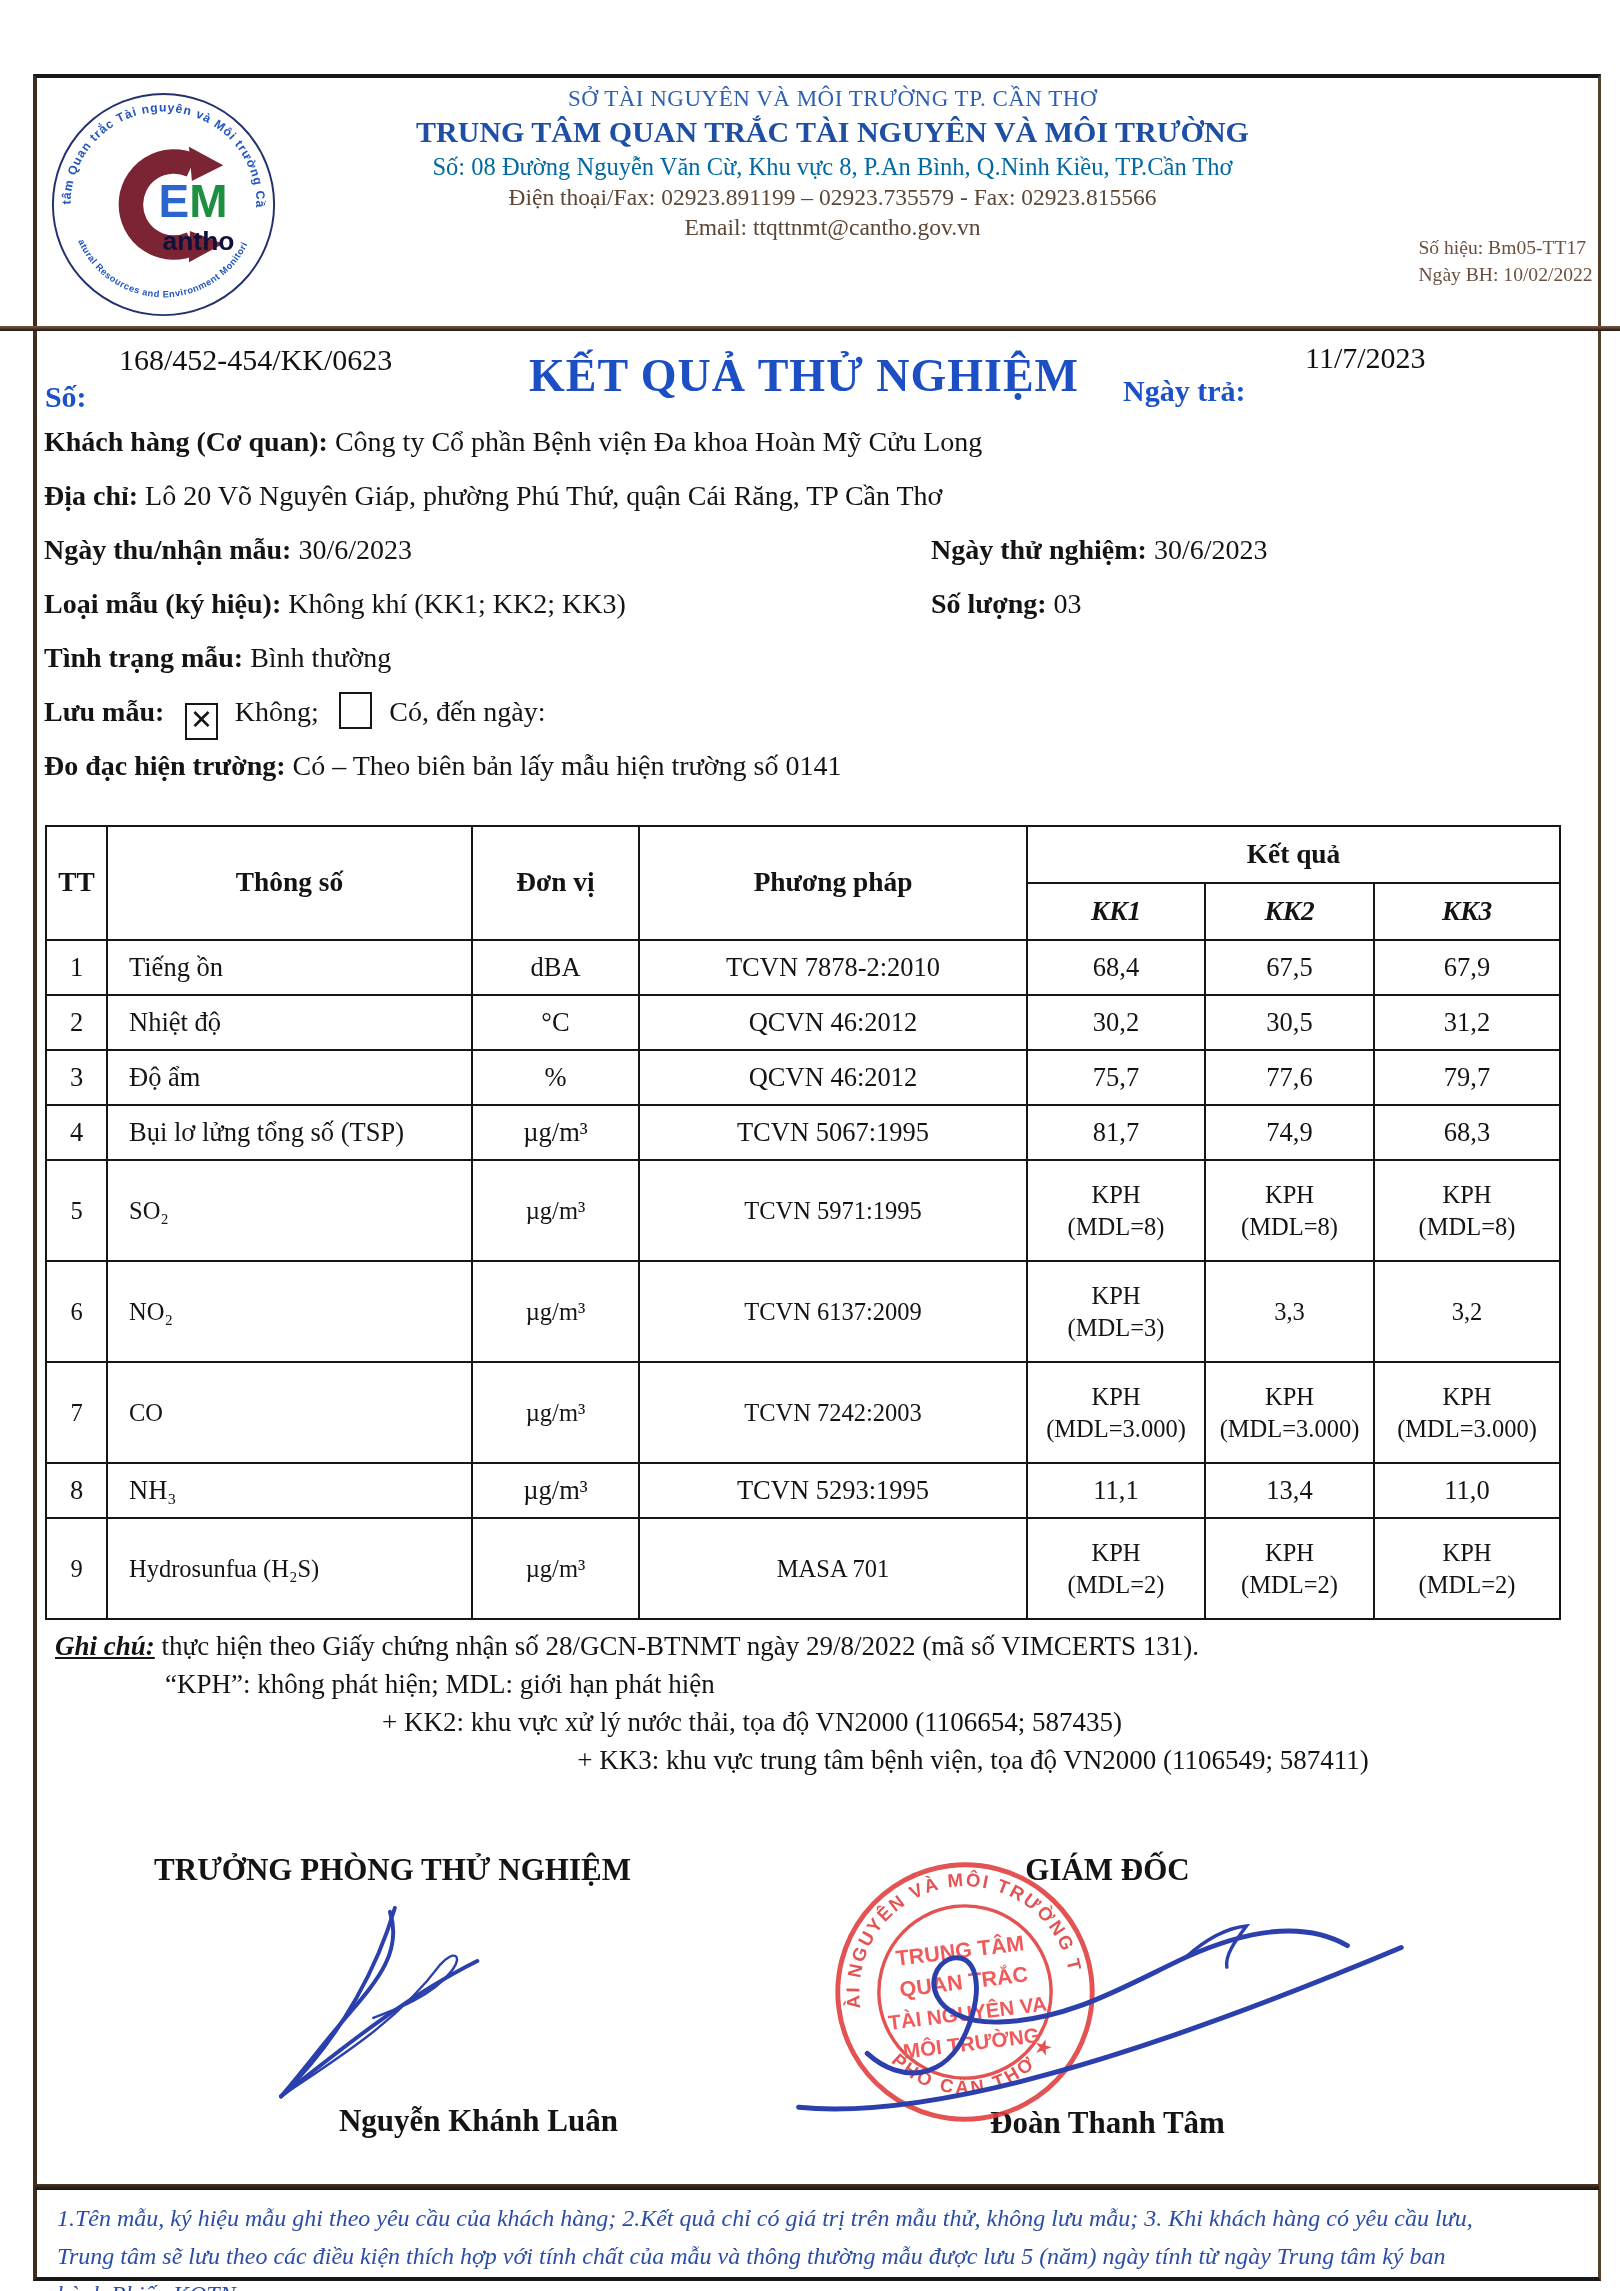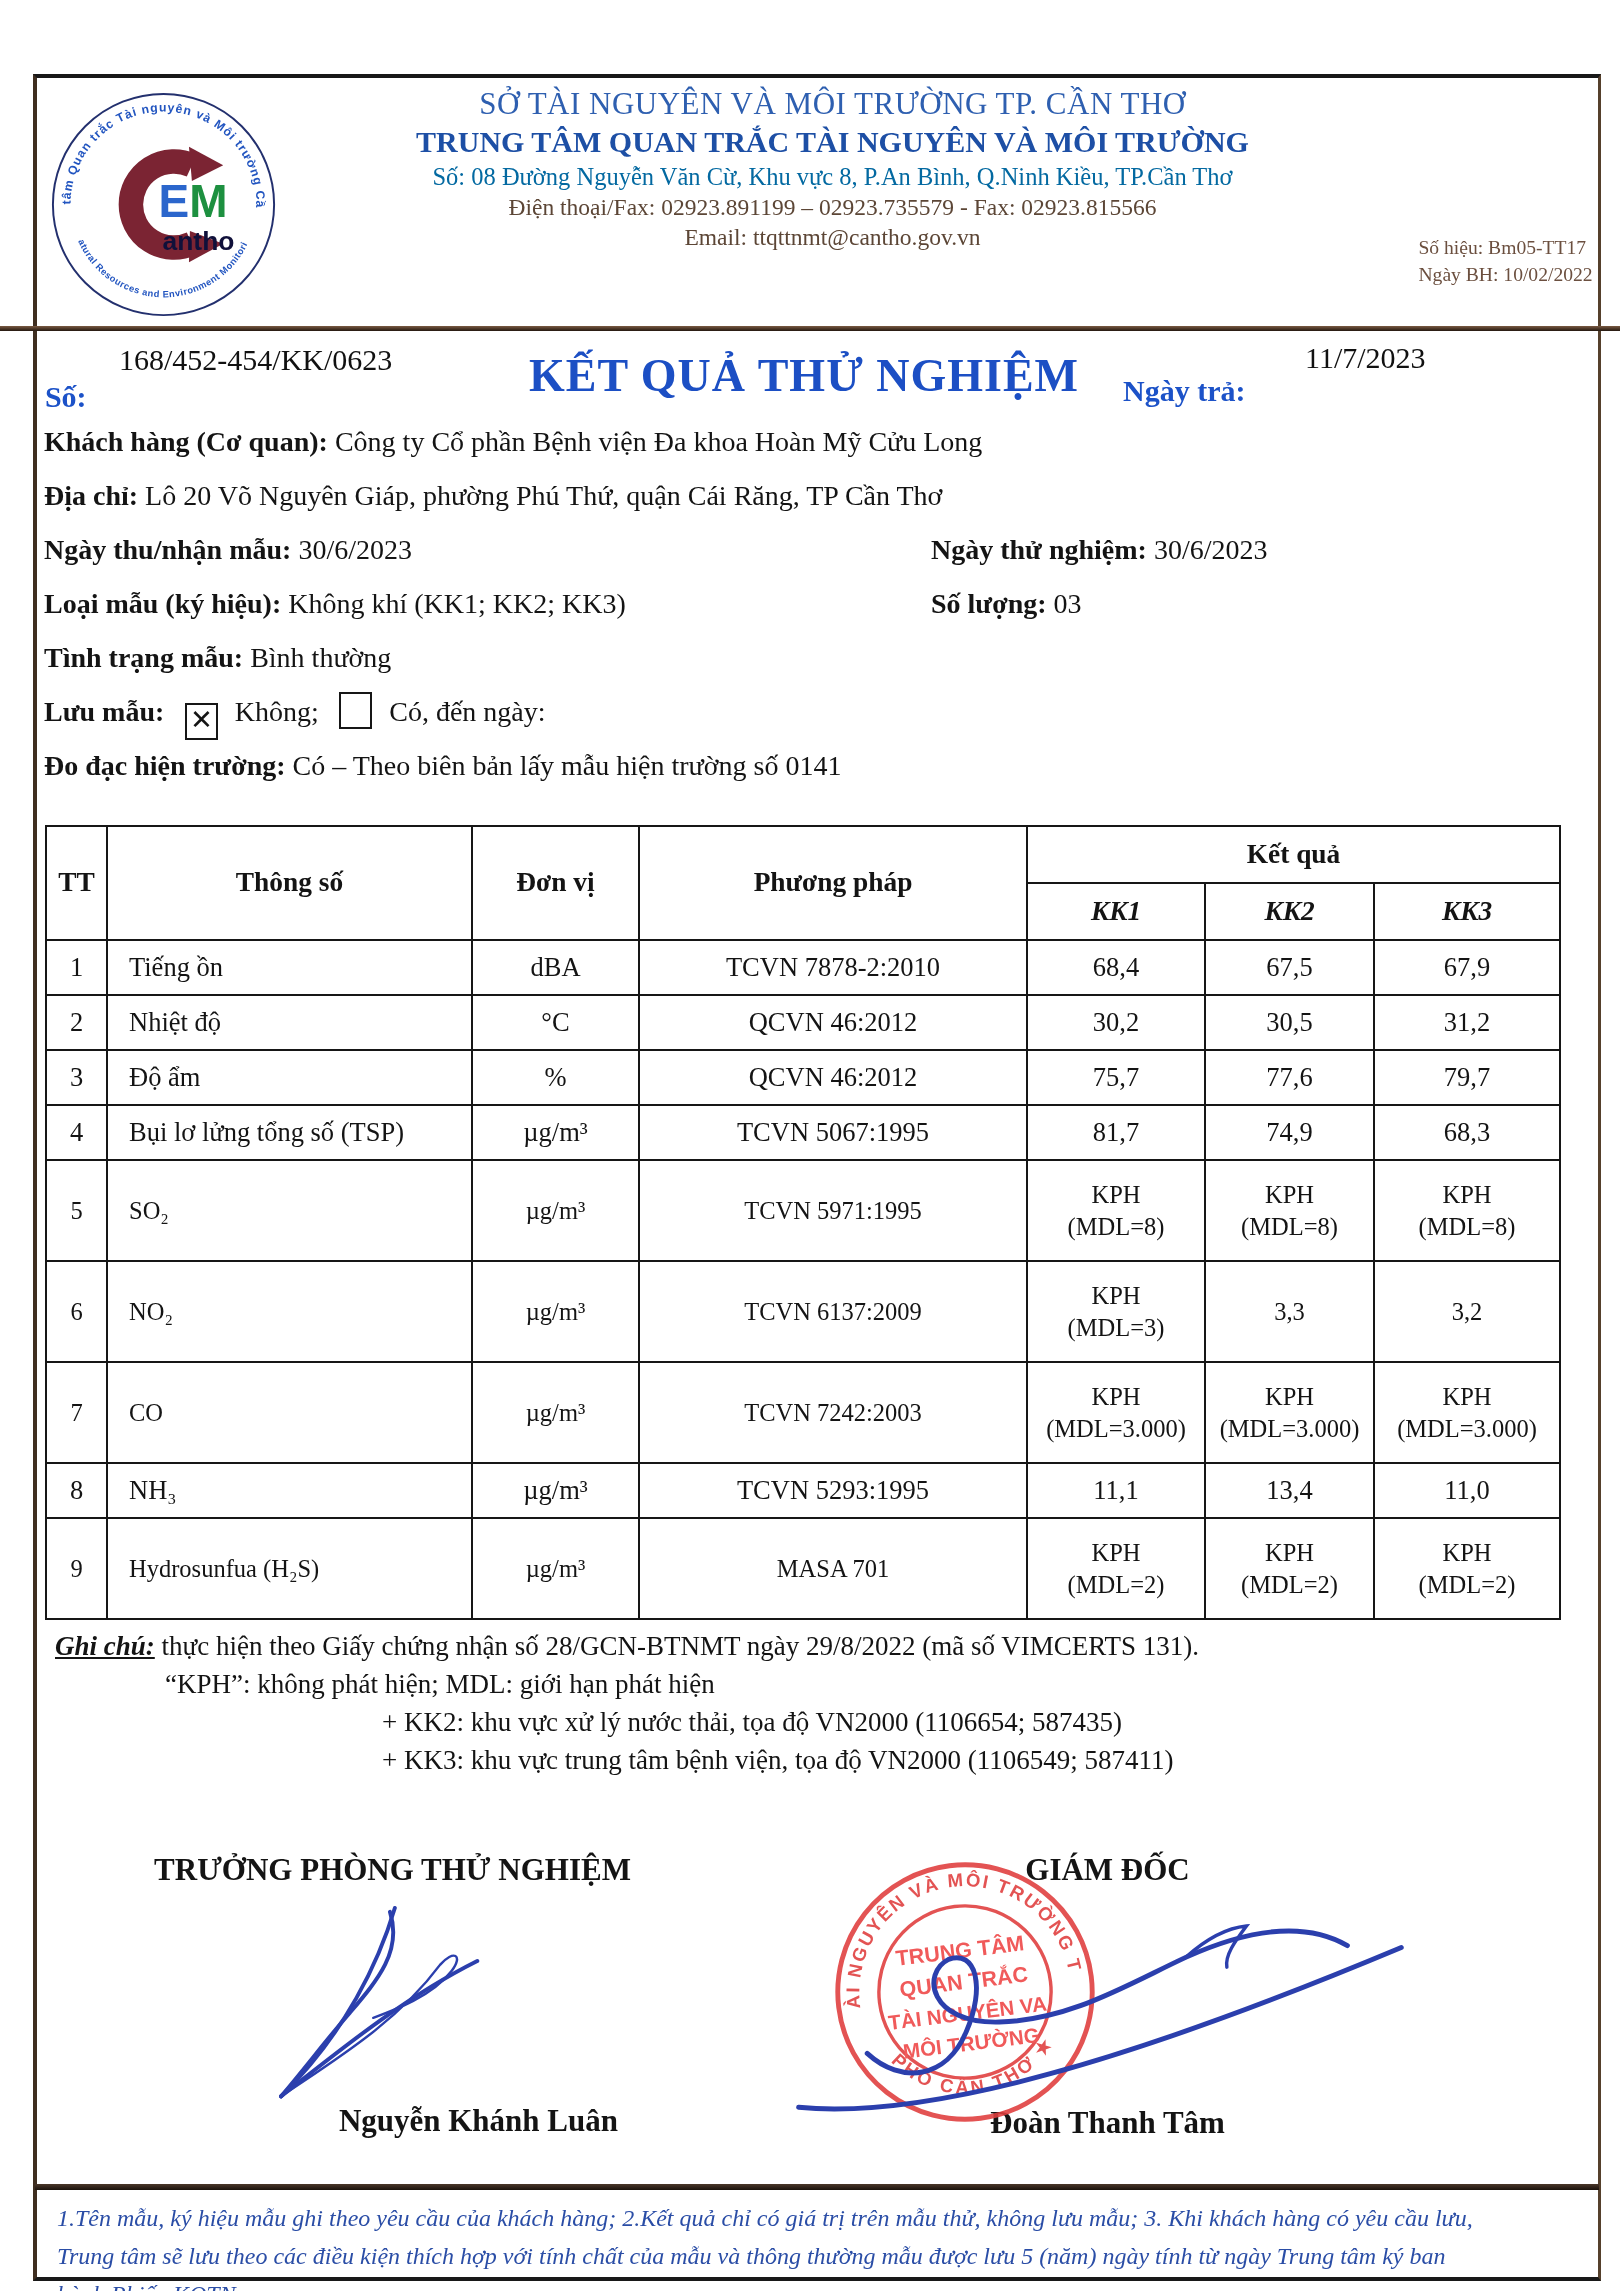--- a/index.html
+++ b/index.html
@@ -4,21 +4,21 @@
 <style>
   html,body{margin:0;padding:0;background:#ffffff;}
   .page{position:relative;width:1620px;height:2292px;background:#fff;
         font-family:"Liberation Serif",serif;color:#141414;overflow:hidden;}
   
   .frame{position:absolute;left:33px;top:74px;width:1568px;height:2207px;
          border-top:4.9px solid #181818;border-left:4.9px solid #3f2e20;
          border-right:3.9px solid #55402c;border-bottom:4.9px solid #181818;box-sizing:border-box;}
   
   .hdr-text{position:absolute;left:323px;top:86px;width:1019px;text-align:center;}
-  .org1{font-size:31px;color:#2e5fb0;letter-spacing:0.5px;font-family:Liberation Serif, serif;}
+  .org1{font-size:23px;color:#2e5fb0;letter-spacing:0.5px;font-family:Liberation Serif, serif;}
   .org2{font-size:30px;font-weight:bold;color:#1d4fa5;margin-top:2.9px;}
   .org3{font-size:26.5px;font-weight:bold;font-style:italic;color:#2057c0;margin-top:2px;}
   .addr{font-size:24.5px;color:#0369a1;margin-top:3.9px;}
   .phone{font-size:23.5px;color:#5c4636;margin-top:2.9px;}
   .email{font-size:23.5px;color:#5c4636;margin-top:2.9px;}
   .form-box{position:absolute;right:27.4px;top:235px;font-size:19.6px;color:#6b4f3f;line-height:26.5px;text-align:left;}
   .sep1{position:absolute;left:0;top:326px;width:1620px;height:4.9px;
         background:linear-gradient(#7a5a42,#241810);}
   
   .title-row{position:absolute;left:39px;top:341px;width:1549px;height:90px;}
@@ -44,21 +44,21 @@
   table.res thead .kk{font-style:italic;}
   table.res tbody tr{height:55px;}
   table.res tbody tr.tall{height:101px;font-size:24.5px;}
   table.res td.param{text-align:left;padding-left:21px;}
   
   .notes{position:absolute;left:55px;top:1627px;width:1509px;font-size:27px;line-height:38px;}
   .note-label{font-weight:bold;font-style:italic;text-decoration:underline;}
   .n1{margin-left:110px;}
   .n2{margin-left:92px;}
   .n3{margin-left:327px;}
-  .n4{margin-left:327px;}
+  .n4{margin-left:327px;text-align:center;}
   
   .sig-title-left{position:absolute;left:118px;top:1852px;width:549px;text-align:center;
                   font-size:31px;font-weight:bold;}
   .sig-title-right{position:absolute;left:929px;top:1852px;width:357px;text-align:center;
                   font-size:31px;font-weight:bold;}
   .sig-name-left{position:absolute;left:167px;top:2103px;width:451px;text-align:right;
                   font-size:31px;font-weight:bold;}
   .sig-name-right{position:absolute;left:929px;top:2105px;width:357px;text-align:center;
                   font-size:31px;font-weight:bold;}
   .stamp-svg{position:absolute;left:828px;top:1855px;opacity:.88;transform:rotate(-7deg);}

